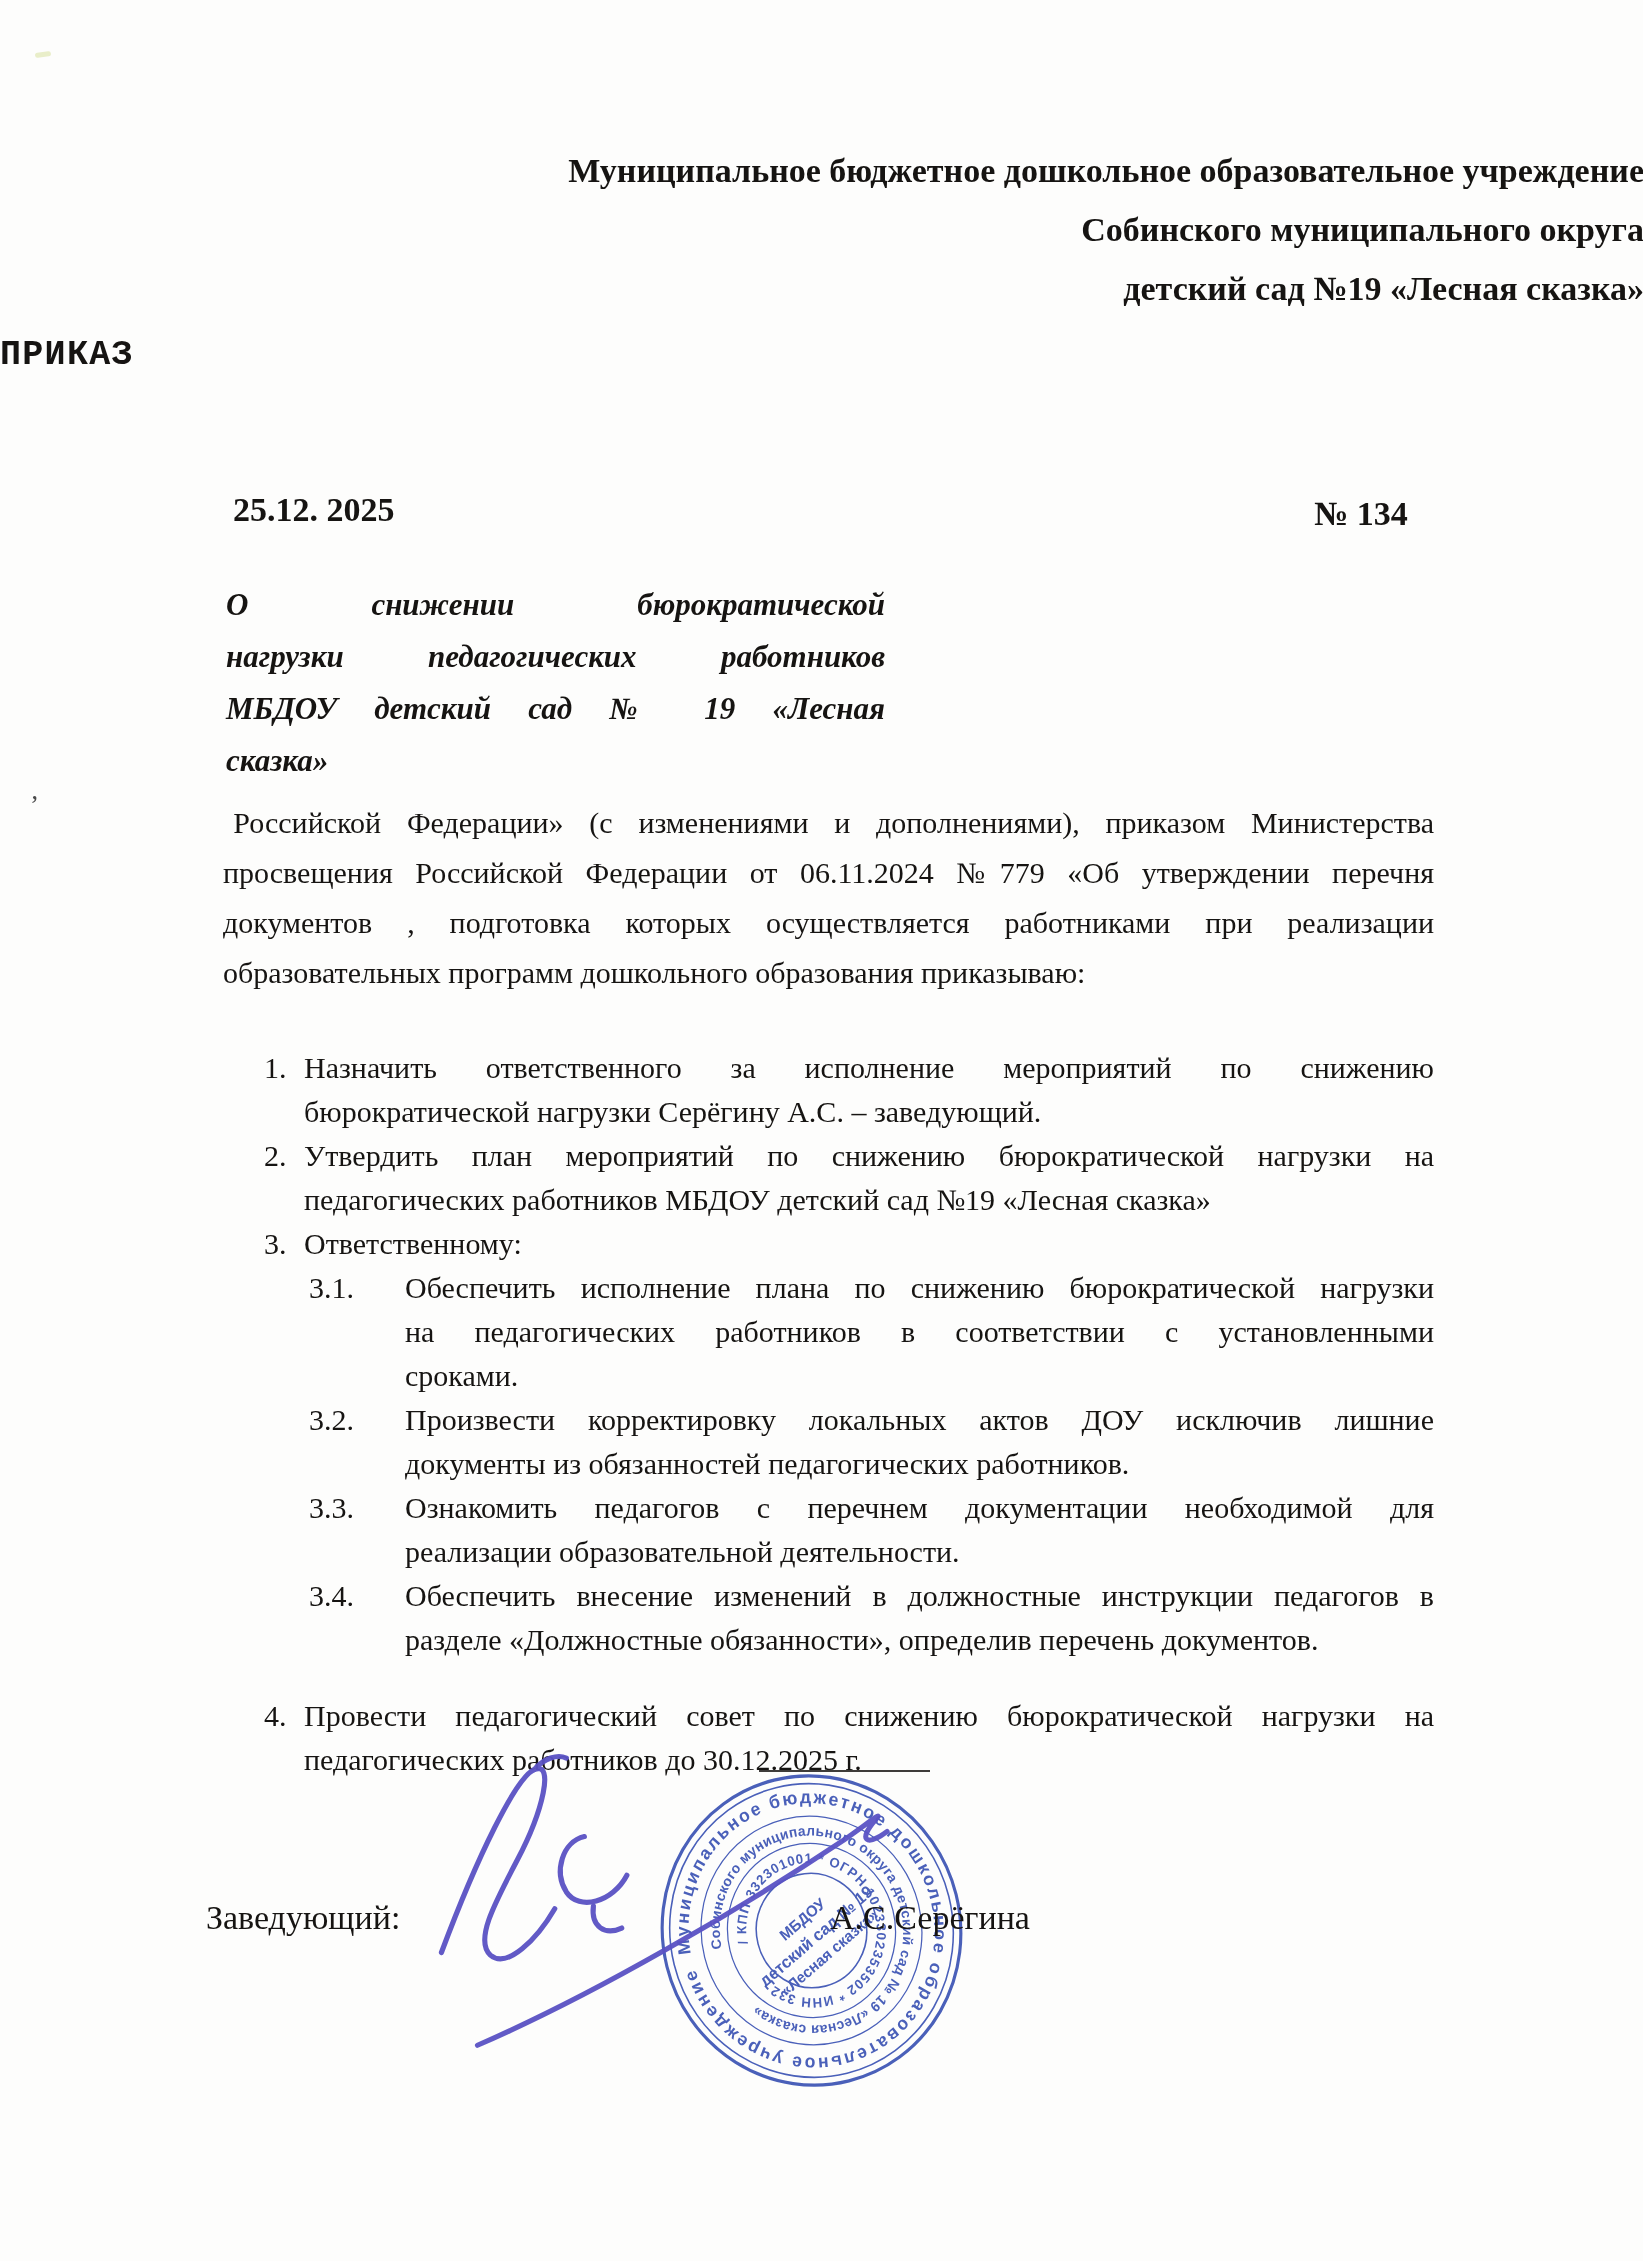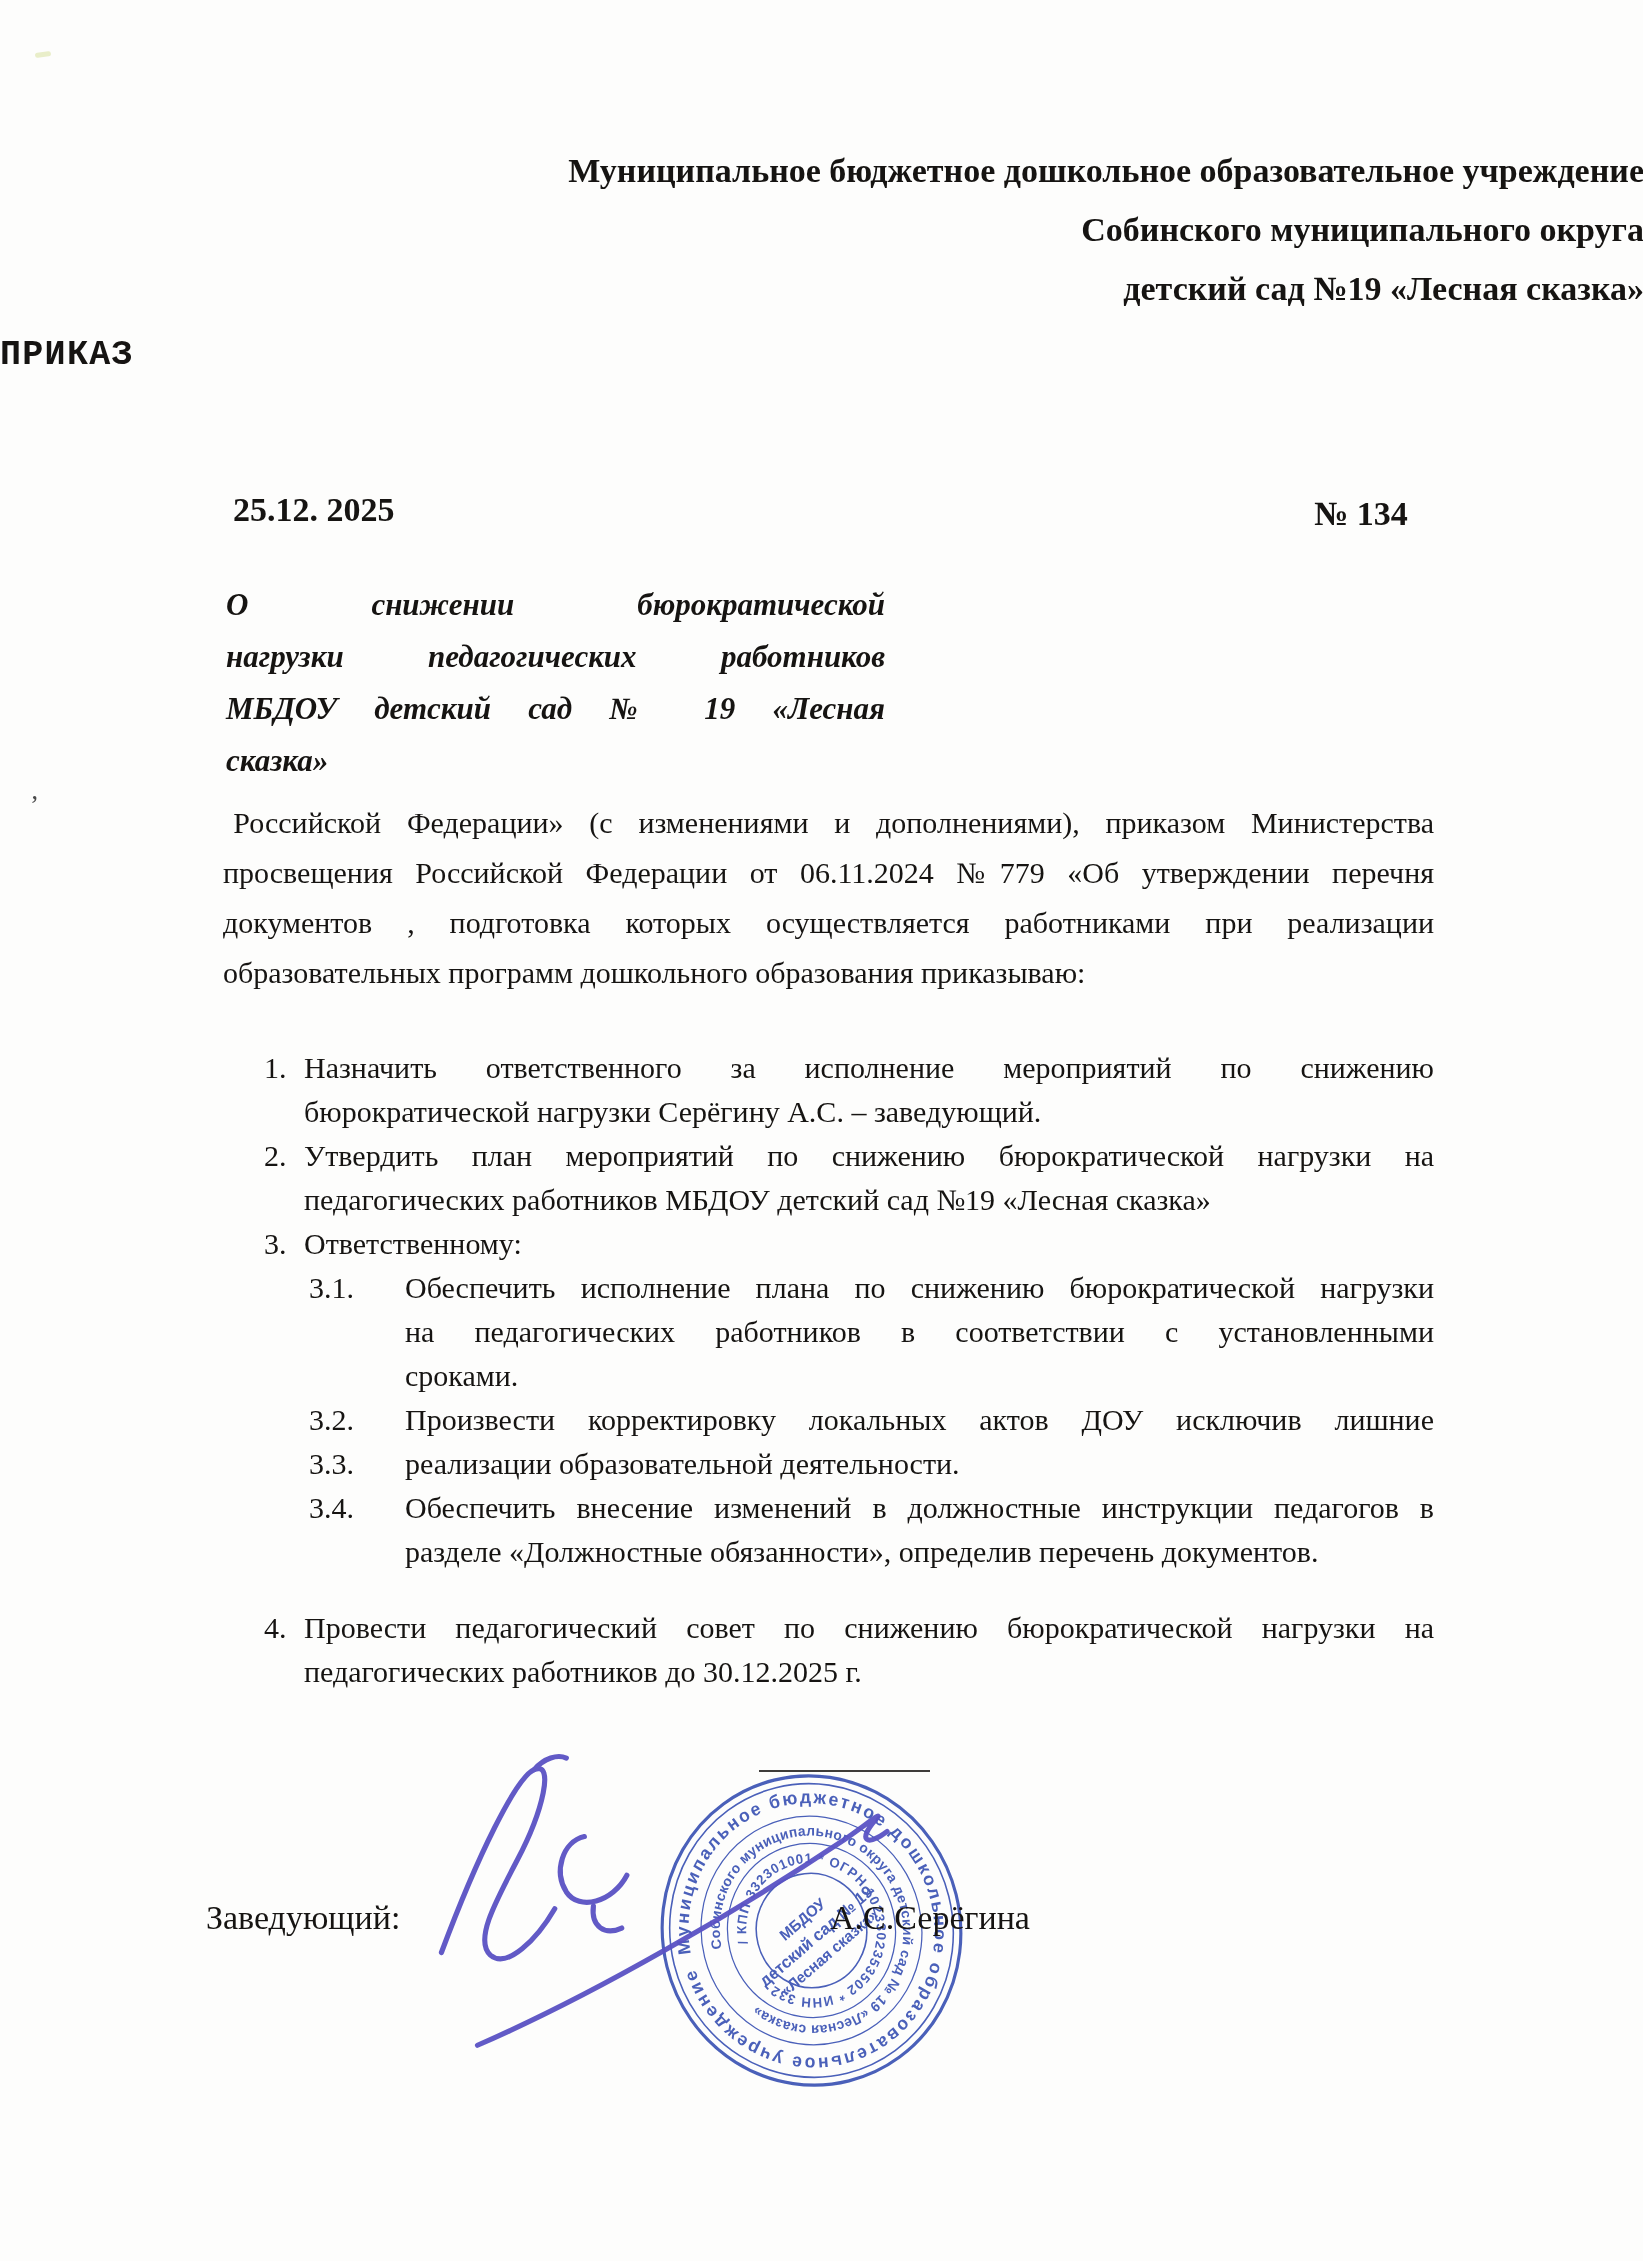--- a/index.html
+++ b/index.html
@@ -103,25 +103,27 @@
       <div class="txt jlines">
           <div class="ln">Обеспечить исполнение плана по снижению бюрократической нагрузки</div>
           <div class="ln">на педагогических работников в соответствии с установленными</div>
           <div class="ln last">сроками.</div>
         </div>
     </div>
     <div class="li l2" id="item-3-2">
       <span class="num">3.2.</span>
       <div class="txt jlines">
           <div class="ln">Произвести корректировку локальных актов ДОУ исключив лишние</div>
+          <div class="ln last">документы из обязанностей педагогических работников.</div>
         </div>
     </div>
     <div class="li l2" id="item-3-3">
       <span class="num">3.3.</span>
       <div class="txt jlines">
+          <div class="ln">Ознакомить педагогов с перечнем документации необходимой для</div>
           <div class="ln last">реализации образовательной деятельности.</div>
         </div>
     </div>
     <div class="li l2" id="item-3-4">
       <span class="num">3.4.</span>
       <div class="txt jlines">
           <div class="ln">Обеспечить внесение изменений в должностные инструкции педагогов в</div>
           <div class="ln last">разделе «Должностные обязанности», определив перечень документов.</div>
         </div>
     </div>

